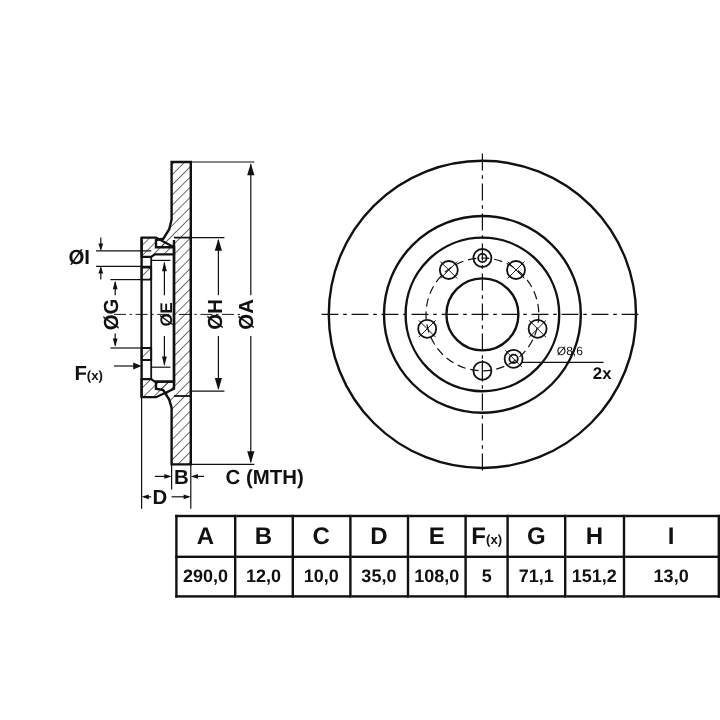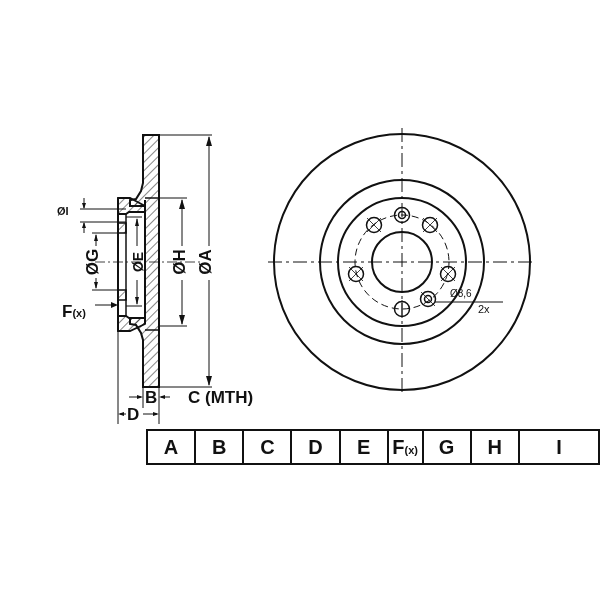--- a/index.html
+++ b/index.html
@@ -131,42 +131,53 @@
     </g>
     <g stroke-width="1.5">
       <circle cx="428" cy="299" r="7.5"></circle>
         <circle cx="428" cy="299" r="3.5"></circle>
       <line x1="421" y1="292" x2="435" y2="306" stroke-width="0.8"></line>
     </g>
     <line x1="435" y1="302" x2="503" y2="302" stroke-width="1"></line>
   </g>
 </svg>
 
-<div class="lbl" style="left:57px;top:205px;font-size:11px;">ØI</div>
+<div class="lbl" style="left:57px;top:205px;font-size:17px;">ØI</div>
 <div class="lbl vlbl" style="left:80px;top:252px;font-size:17px;">ØG</div>
 <div class="lbl vlbl" style="left:128px;top:254px;font-size:14px;">ØE</div>
 <div class="lbl vlbl" style="left:167px;top:252px;font-size:17px;">ØH</div>
 <div class="lbl vlbl" style="left:193px;top:252px;font-size:17px;">ØA</div>
 <div class="lbl" style="left:62px;top:302px;font-size:17px;">
   <span>F</span><span class="sub">(x)</span>
 </div>
 <div class="lbl" style="left:145px;top:388px;font-size:17px;">B</div>
 <div class="lbl" style="left:188px;top:388px;font-size:17px;">C (MTH)</div>
 <div class="lbl" style="left:127px;top:405px;font-size:17px;">D</div>
 
-<div class="lbl" style="left:450px;top:288px;font-size:10px;font-weight:normal;">Ø8,6</div>
-<div class="lbl" style="left:478px;top:303px;font-size:11px;font-weight:normal;">2x</div>
+<div class="lbl" style="left:464px;top:288px;font-size:10px;font-weight:normal;">Ø8,6</div>
+<div class="lbl" style="left:494px;top:303px;font-size:14px;font-weight:bold;">2x</div>
 
 <table class="spec">
   <tbody>
       <tr class="hdr">
     <td style="width:47px">A</td>
     <td style="width:47px">B</td>
     <td style="width:47px">C</td>
     <td style="width:47px">D</td>
     <td style="width:47px">E</td>
     <td style="width:33px"><span>F</span><span class="sub">(x)</span></td>
     <td style="width:47px">G</td>
     <td style="width:47px">H</td>
     <td style="width:80px">I</td>
   </tr>
+  <tr class="val">
+    <td>290,0</td>
+    <td>12,0</td>
+    <td>10,0</td>
+    <td>35,0</td>
+    <td>108,0</td>
+    <td>5</td>
+    <td>71,1</td>
+    <td>151,2</td>
+    <td>13,0</td>
+  </tr>
 </tbody>
   </table>
 
 </body></html>

